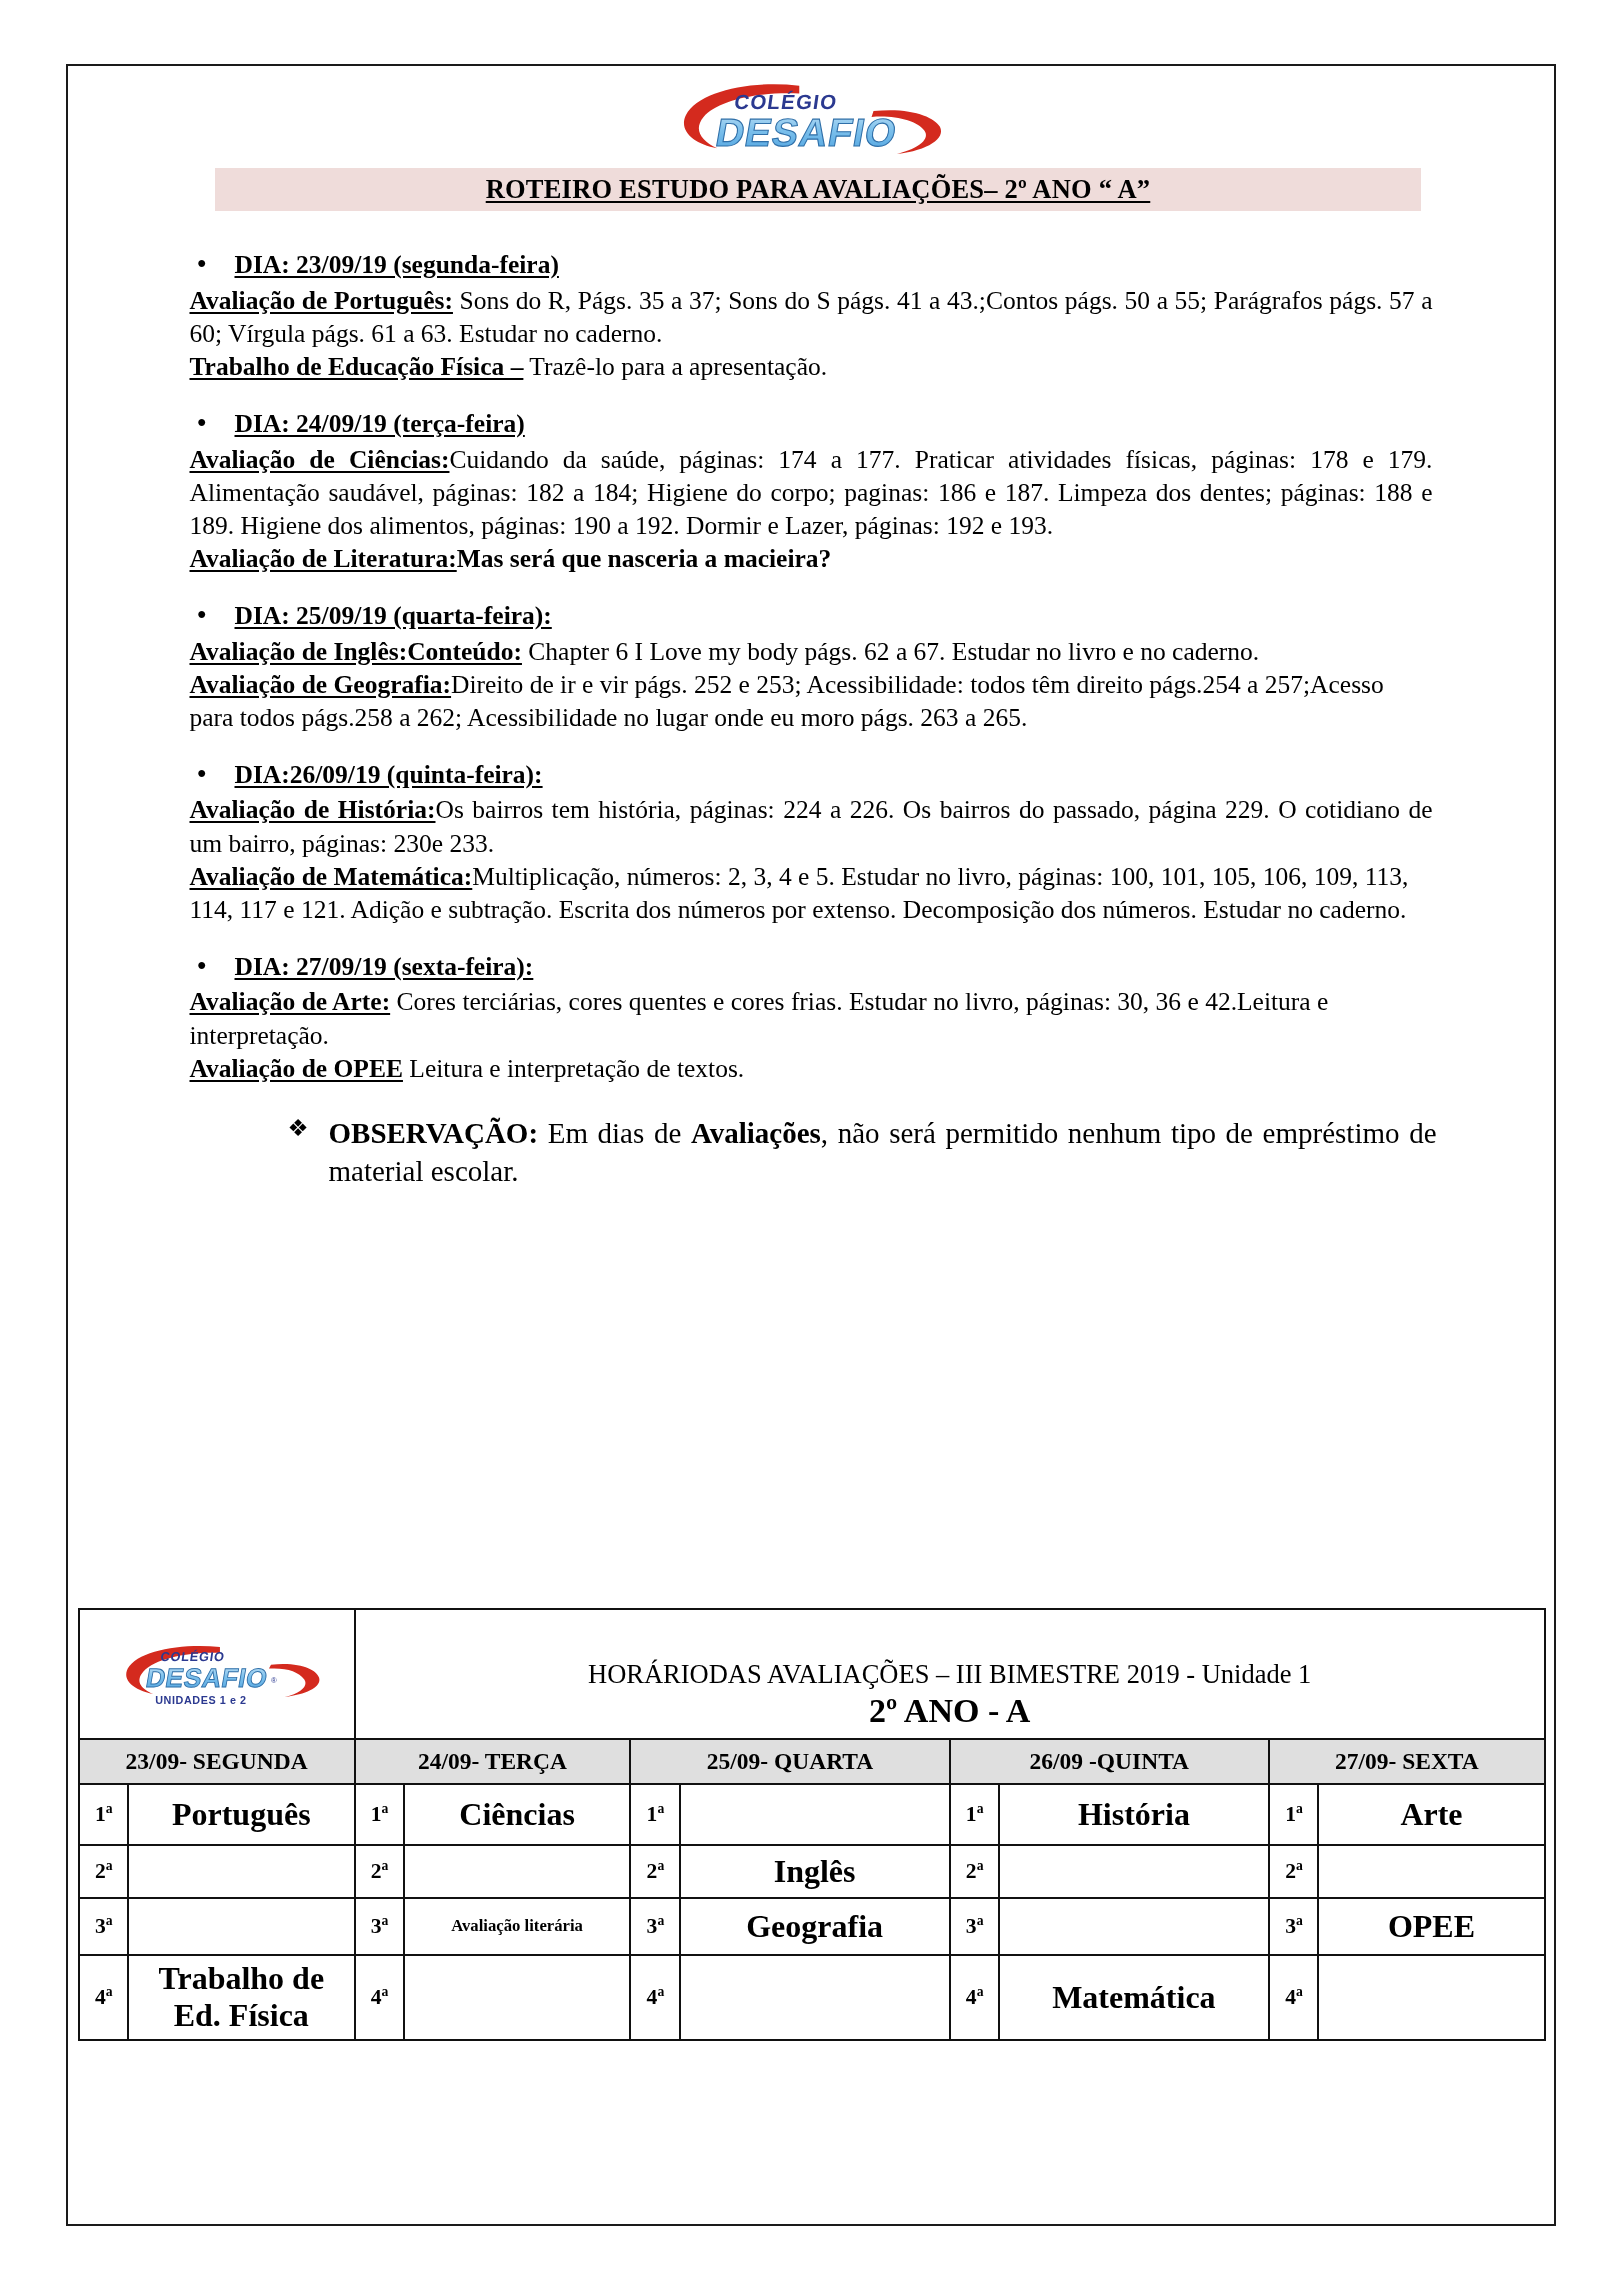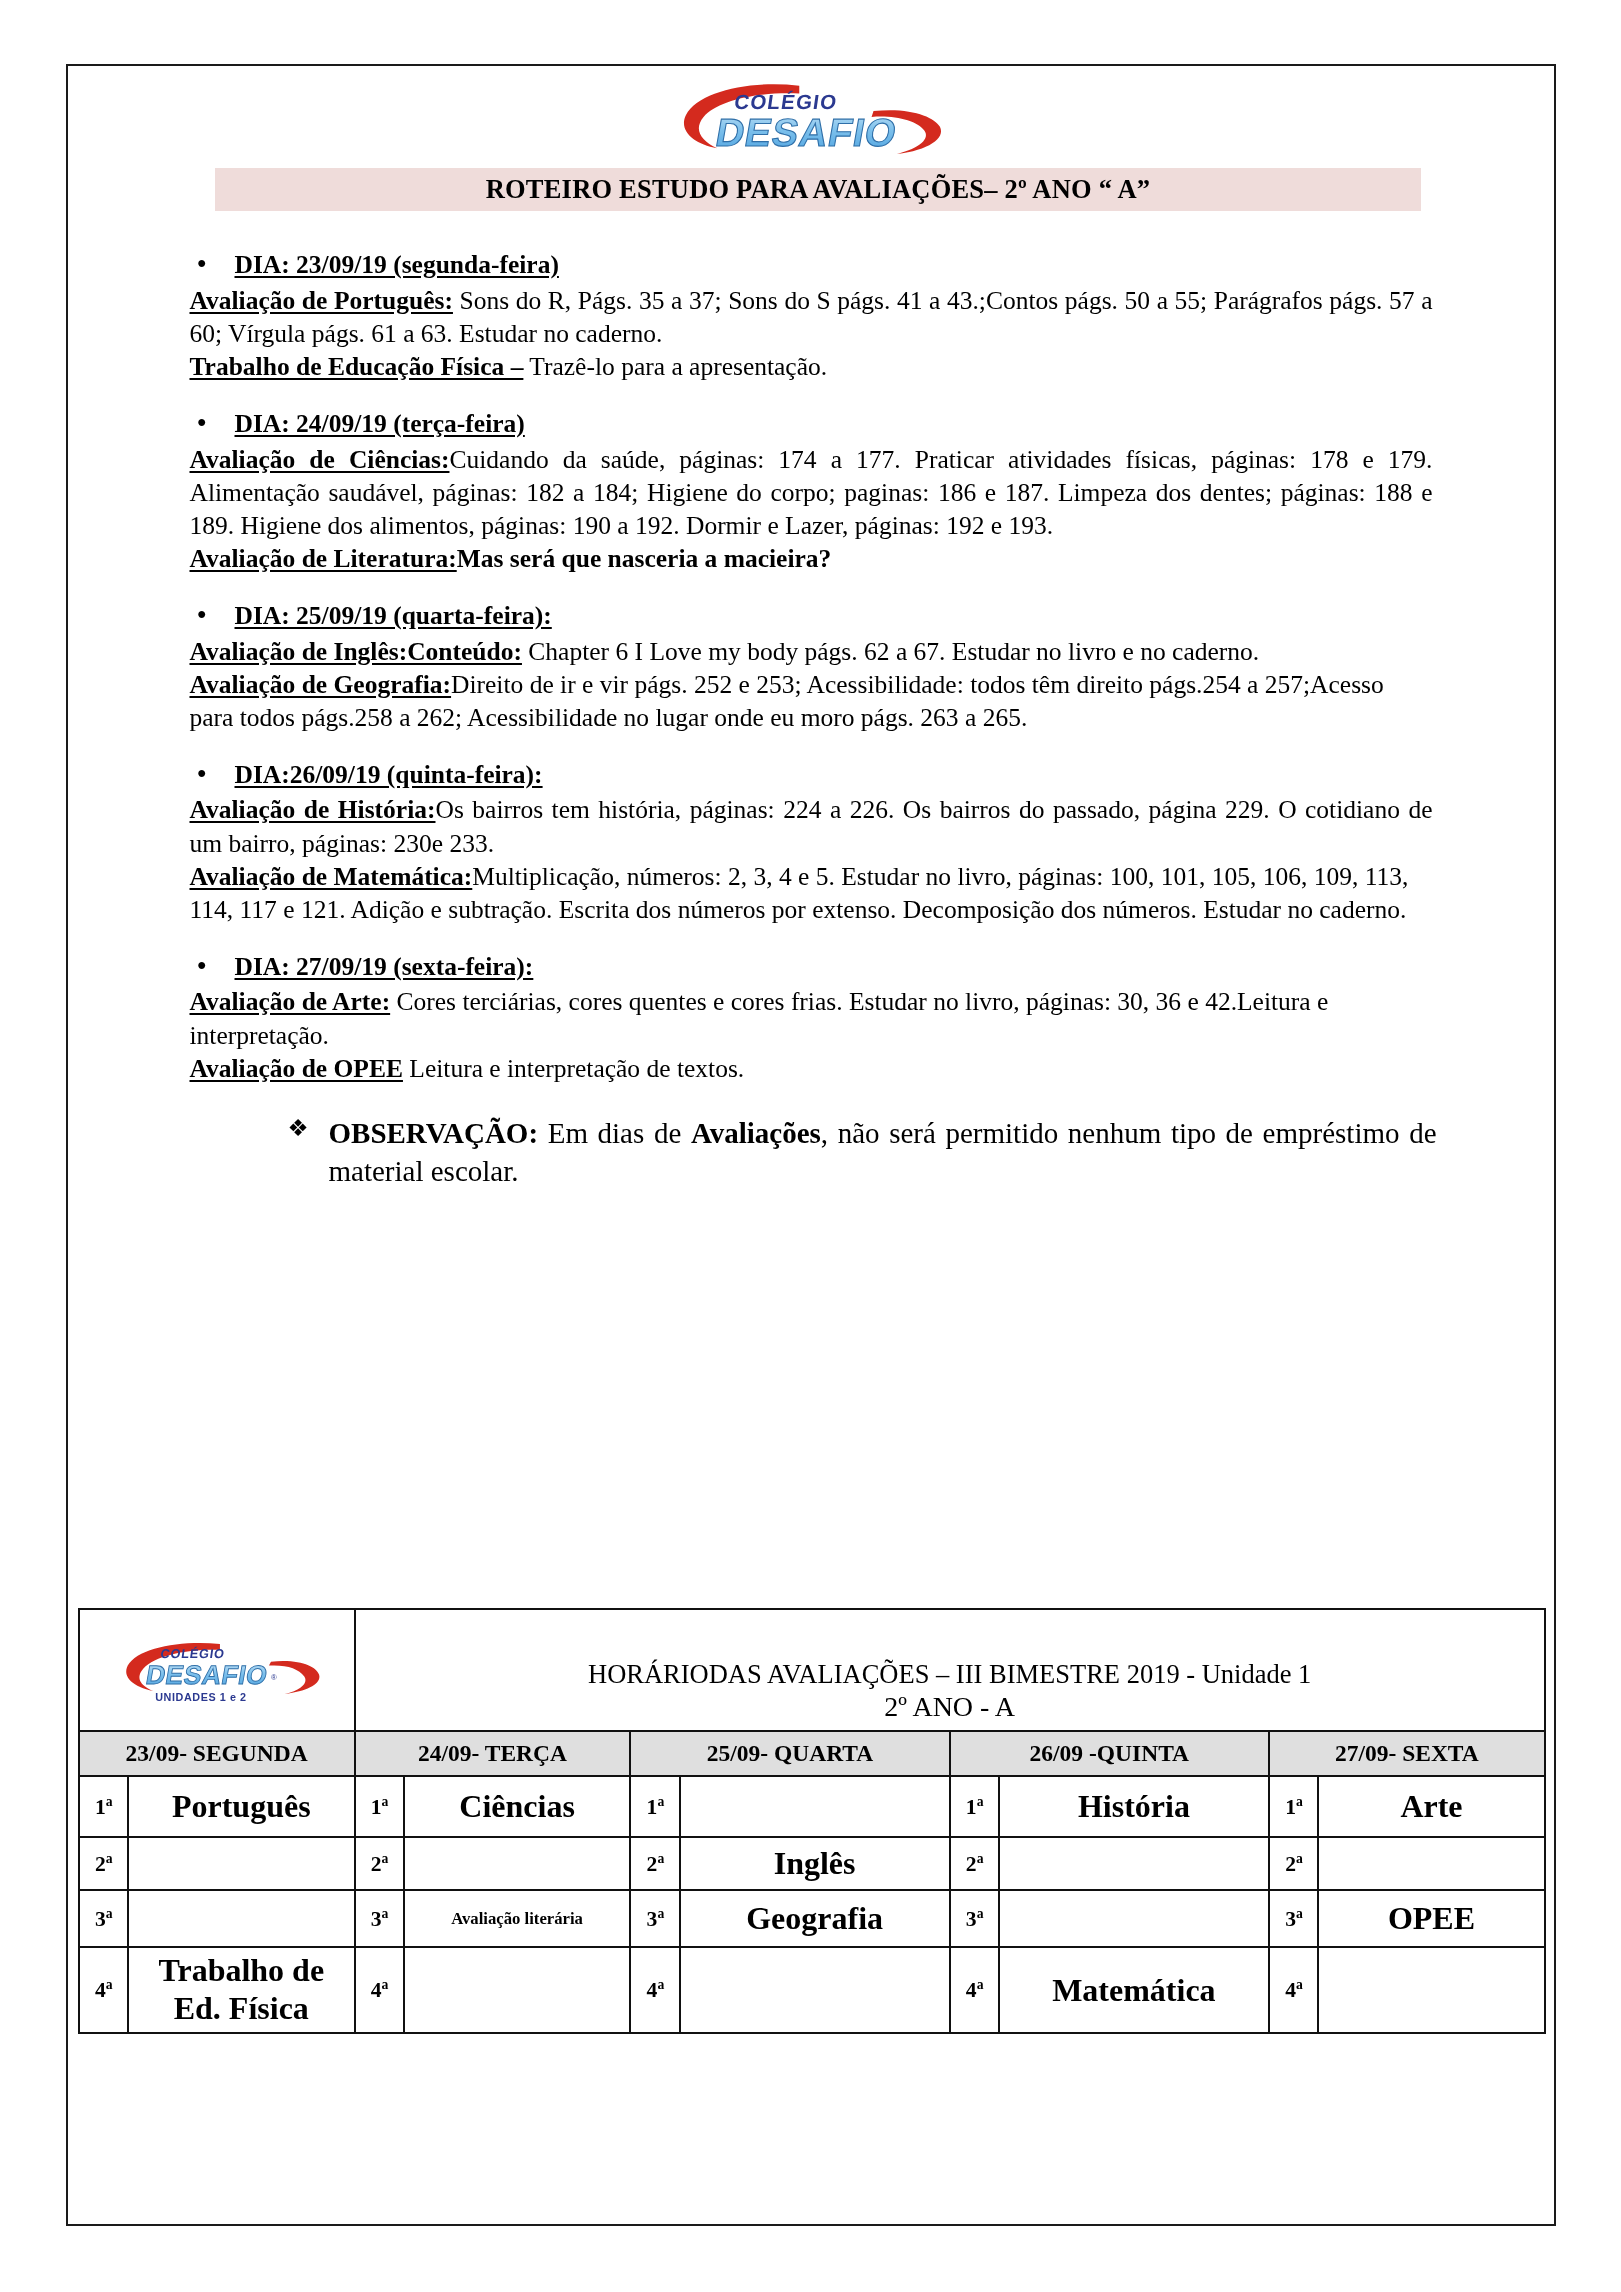--- a/index.html
+++ b/index.html
@@ -59,20 +59,21 @@
     background: #efdcda;
     height: 43px;
     display: flex;
     align-items: center;
     justify-content: center;
   }
   .title-text {
     font-size: 26.5px;
     font-weight: bold;
     letter-spacing: 0.2px;
+    text-decoration: underline;
     text-underline-offset: 2.9px;
     white-space: nowrap;
   }
 
   
   .content {
     margin: 0 auto;
     width: 1243px;
     padding-top: 13.7px;
   }
@@ -164,22 +165,22 @@
   .th-title-cell {
     padding: 5.9px 3.9px !important;
     line-height: 1.22;
   }
   .th-title-1 {
     font-size: 26.5px;
     font-weight: normal;
     margin-top: 42px;
   }
   .th-title-2 {
-    font-size: 28px;
-    font-weight: normal;
+    font-size: 34px;
+    font-weight: bold;
   }
   .dayhdr {
     background: #dfdfdf;
     font-size: 23.5px;
     font-weight: bold;
     height: 35px;
   }
   .percell {
     width: 43px;
     font-size: 21.6px;

